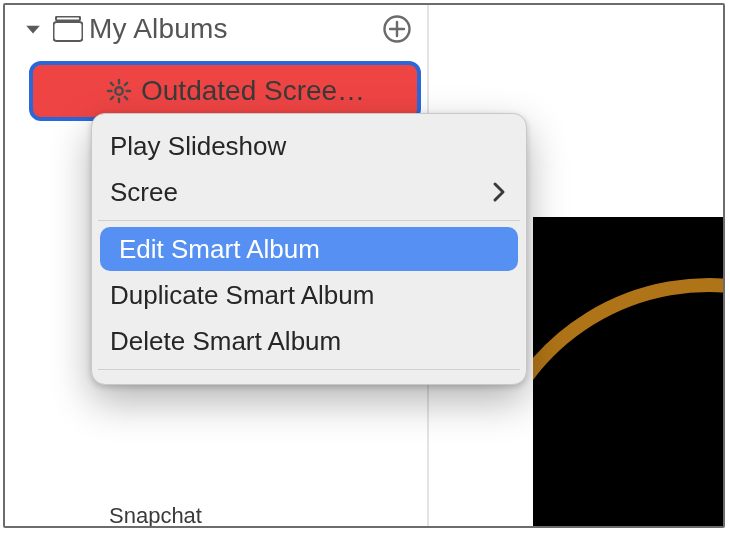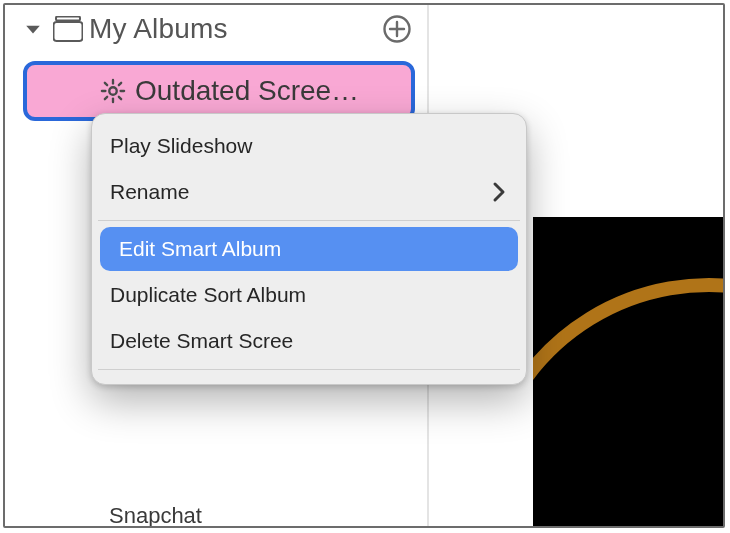--- a/index.html
+++ b/index.html
@@ -100,27 +100,27 @@
   .section-row .add {
     width: 40px;
     display: flex;
     justify-content: center;
     color: #6a6a6a;
   }
 
   
   .album-row {
     position: absolute;
-    left: 18px;
+    left: 24px;
     top: 56px;
     width: 392px;
     height: 60px;
     border: 4px solid #2a68da;
     border-radius: 12px;
-    background: #f9a8d4;
+    background: #ef4444;
     box-sizing: border-box;
     display: flex;
     align-items: center;
     padding-left: 62px;
     font-size: 28px;
     color: #3a3a3a;
     white-space: nowrap;
     overflow: hidden;
   }
   .album-row .gear {
@@ -149,21 +149,21 @@
   .menu {
     position: absolute;
     left: 86px;
     top: 108px;
     width: 434px;
     background: #eeeeee;
     border: 1px solid #c8c8c8;
     border-radius: 14px;
     box-shadow: 0 16px 40px rgba(0,0,0,0.30), 0 2px 6px rgba(0,0,0,0.18);
     padding: 8px 0 8px 0;
-    font-size: 21px;
+    font-size: 26px;
     color: #262626;
   }
   .menu .item {
     position: relative;
     height: 44px;
     margin: 2px 8px;
     padding: 0 18px 0 10px;
     border-radius: 10px;
     display: flex;
     align-items: center;
@@ -245,33 +245,33 @@
     <div class="black-panel">
       <div class="arc"></div>
     </div>
   </div>
 
   <div class="menu" id="ctx-menu">
       <div class="item">
         <span>Play Slideshow</span>
       </div>
       <div class="item">
-        <span>Rename</span>
+        <span>Scree</span>
         <span class="chevr">
           <svg width="14" height="22" viewBox="0 0 14 22">
             <path d="M3 3 L11 11 L3 19" fill="none" stroke="#3a3a3a" stroke-width="3" stroke-linecap="round" stroke-linejoin="round"></path>
           </svg>
         </span>
       </div>
       <div class="sep"></div>
       <div class="item hi">
         <span>Edit Smart Album</span>
       </div>
       <div class="item">
-        <span>Duplicate Sort Album</span>
-      </div>
-      <div class="item">
-        <span>Delete Smart Scree</span>
+        <span>Duplicate Smart Album</span>
+      </div>
+      <div class="item">
+        <span>Delete Smart Album</span>
       </div>
       <div class="sep"></div>
     </div>
 
 </div>
 
 </body></html>

